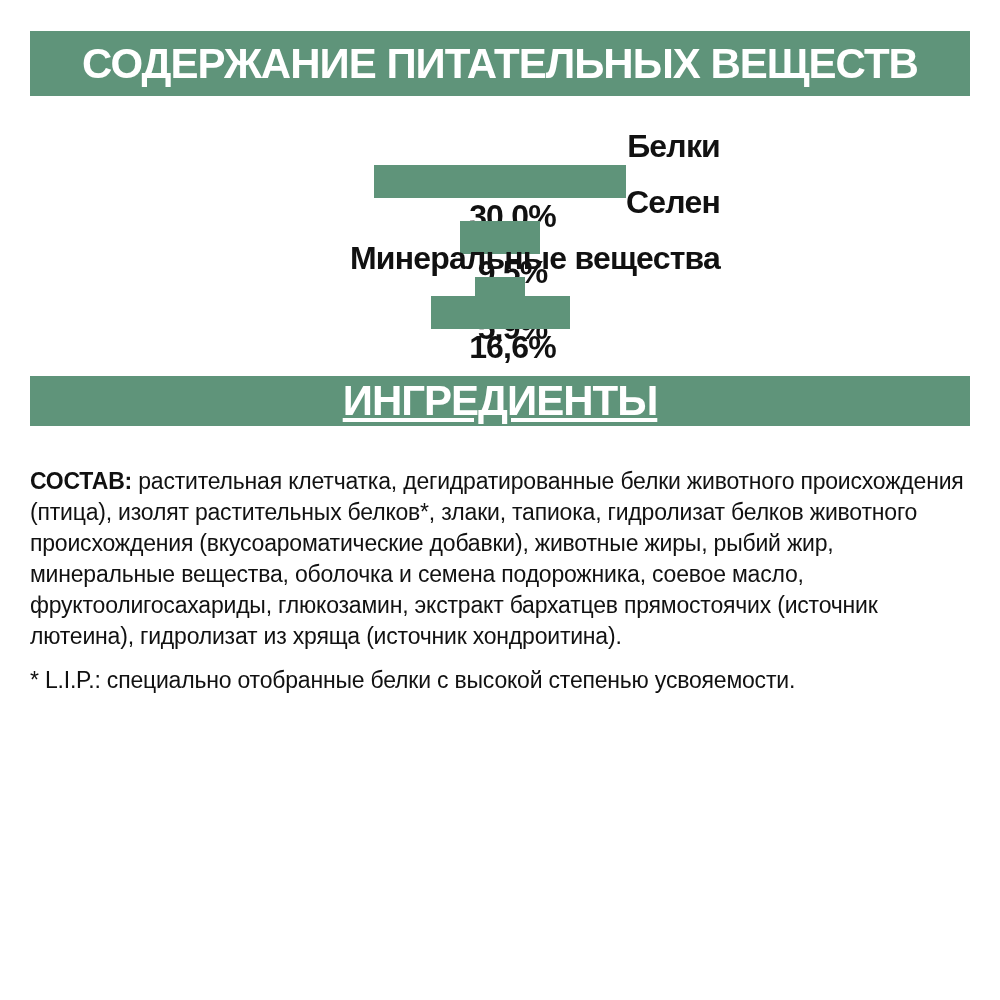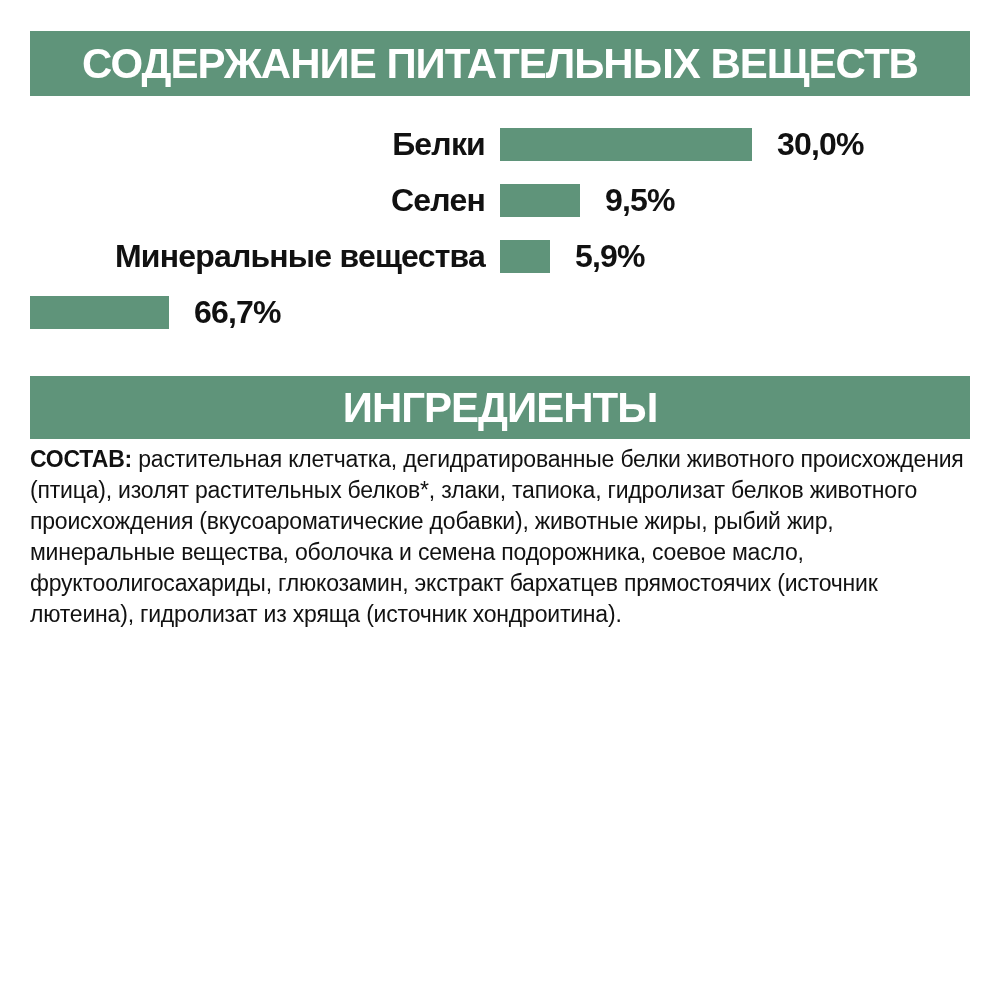--- a/index.html
+++ b/index.html
@@ -25,33 +25,34 @@
     justify-content: center;
   }
   .banner-title {
     font-weight: bold;
     font-size: 42px;
     letter-spacing: -1px;
     white-space: nowrap;
     font-stretch: condensed;
   }
   .banner-nutrition { top: 31px; height: 65px; }
-  .banner-ingredients { top: 376px; height: 63px; }
+  .banner-ingredients { top: 376px; height: 50px; text-decoration: underline; }
 
   .chart {
     position: absolute;
     left: 30px;
     top: 128px;
     width: 940px;
   }
   .chart-row {
     display: flex;
     align-items: center;
     height: 33px;
     margin-bottom: 23px;
+    flex-direction: column;
   }
   .chart-label {
     width: 455px;
     margin-right: 15px;
     text-align: right;
     font-weight: bold;
     font-size: 32px;
     letter-spacing: -0.8px;
     white-space: nowrap;
     font-stretch: condensed;
@@ -67,21 +68,21 @@
     font-size: 32px;
     letter-spacing: -0.8px;
     white-space: nowrap;
     font-stretch: condensed;
     text-align: center;
   }
 
   .text-block {
     position: absolute;
     left: 30px;
-    top: 444px;
+    top: 466px;
     width: 940px;
   }
   .text-block p {
     font-size: 23px;
     line-height: 31px;
     letter-spacing: -0.2px;
     margin-bottom: 13px;
     font-stretch: condensed;
   }
   .text-block p b { font-weight: bold; }
@@ -106,25 +107,26 @@
       <div class="chart-bar" style="width: 80px; background-color: rgb(95, 148, 122);"></div>
       <div class="chart-value">9,5%</div>
     </div>
     <div class="chart-row">
       <div class="chart-label">Минеральные вещества</div>
       <div class="chart-bar" style="width: 50px; background-color: rgb(95, 148, 122);"></div>
       <div class="chart-value">5,9%</div>
     </div>
     <div class="chart-row">
       <div class="chart-bar" style="width: 139px; background-color: rgb(95, 148, 122);"></div>
-      <div class="chart-value">66,7%</div>
+      <div class="chart-value">16,6%</div>
     </div>
   </div>
 
   <div class="banner banner-ingredients" style="background-color: rgb(95, 148, 122);">
     <span class="banner-title">ИНГРЕДИЕНТЫ</span>
   </div>
 
   <div class="text-block">
     <p><b>СОСТАВ:</b> <span>растительная клетчатка, дегидратированные белки животного происхождения (птица), изолят растительных белков*, злаки, тапиока, гидролизат белков животного происхождения (вкусоароматические добавки), животные жиры, рыбий жир, минеральные вещества, оболочка и семена подорожника, соевое масло, фруктоолигосахариды, глюкозамин, экстракт бархатцев прямостоячих (источник лютеина), гидролизат из хряща (источник хондроитина).</span></p>
+    <p><span>* L.I.P.: специально отобранные белки с высокой степенью усвояемости.</span></p>
   </div>
 
 </div>
 
 </body></html>

